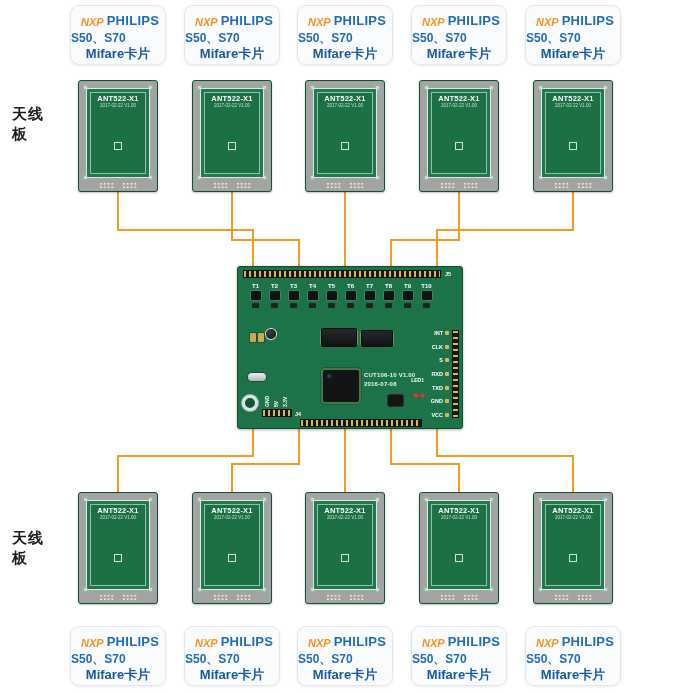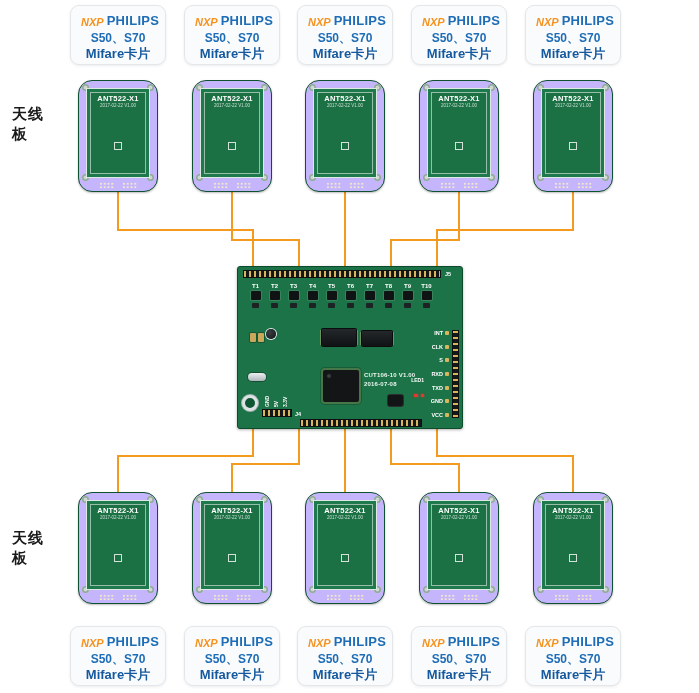--- a/index.html
+++ b/index.html
@@ -7,24 +7,24 @@
   body{background:#fff;font-family:"Liberation Sans",sans-serif;position:relative;overflow:hidden}
   .canvas{position:absolute;left:0;top:0;width:699px;height:693px}
   .wires{position:absolute;left:0;top:0}
   .wires polyline{fill:none;stroke:#F49A1F;stroke-width:2}
   .side-label{position:absolute;width:36px;color:#1a1a1a;font-size:15px;font-weight:700;line-height:1.35;letter-spacing:1px}
   
   .card{position:absolute;width:96px;height:60px;background:#fafbfc;border:1px solid #e4e7ea;border-radius:9px;box-shadow:0 1px 3px rgba(0,0,0,.08)}
   .card-logo{position:absolute;left:10px;top:7px;display:flex;align-items:flex-end;gap:3px}
   .nxp{color:#f6921e;font-weight:800;font-style:italic;font-size:11px}
   .philips{color:#1e6db6;font-weight:700;font-size:13px;letter-spacing:.3px}
-  .card-line1{position:absolute;top:24px;width:100%;text-align:center;color:#1e6db6;font-weight:700;font-size:12px}
+  .card-line1{position:absolute;top:24px;width:100%;color:#1e6db6;font-weight:700;font-size:12px}
   .card-line2{position:absolute;top:39px;width:100%;text-align:center;color:#14589e;font-weight:700;font-size:13px}
   
-  .ant{position:absolute;width:80px;height:112px;background:#c4b5fd;border:1px solid #0f5230;border-radius:14px;box-shadow:0 1px 2px rgba(0,0,0,.25)}
+  .ant{position:absolute;width:80px;height:112px;background:#a3a3a3;border:1px solid #0f5230;border-radius:3px;box-shadow:0 1px 2px rgba(0,0,0,.25)}
   .ant-inner{position:absolute;left:7px;top:7px;width:64px;height:90px;border:1px solid rgba(255,255,255,.85);background:#1b7044;
     box-shadow:inset 0 0 0 3px #1e7a4c, inset 0 0 0 4px rgba(255,255,255,.55)}
   .ant-title{margin-top:5px;text-align:center;color:#fff;font-weight:700;font-size:7.5px;letter-spacing:.2px}
   .ant-sub{text-align:center;color:rgba(255,255,255,.75);font-size:4.5px}
   .tune{position:absolute;left:50%;top:60%;width:8px;height:8px;margin-left:-4px;border:1px solid rgba(255,255,255,.8)}
   .hole{position:absolute;width:7px;height:7px;border-radius:50%;background:#cfd6d2;box-shadow:inset 0 0 0 1.5px #8fa89b}
   .hole.tl{left:3px;top:3px}.hole.tr{right:3px;top:3px}.hole.bl{left:3px;bottom:10px}.hole.br{right:3px;bottom:10px}
   .pads{position:absolute;bottom:2px;left:50%;transform:translateX(-50%);display:flex;gap:8px}
   .pad-group{width:15px;height:7px;background-image:radial-gradient(circle,#f3e9c8 35%,transparent 42%);background-size:3.8px 3.5px}
   

